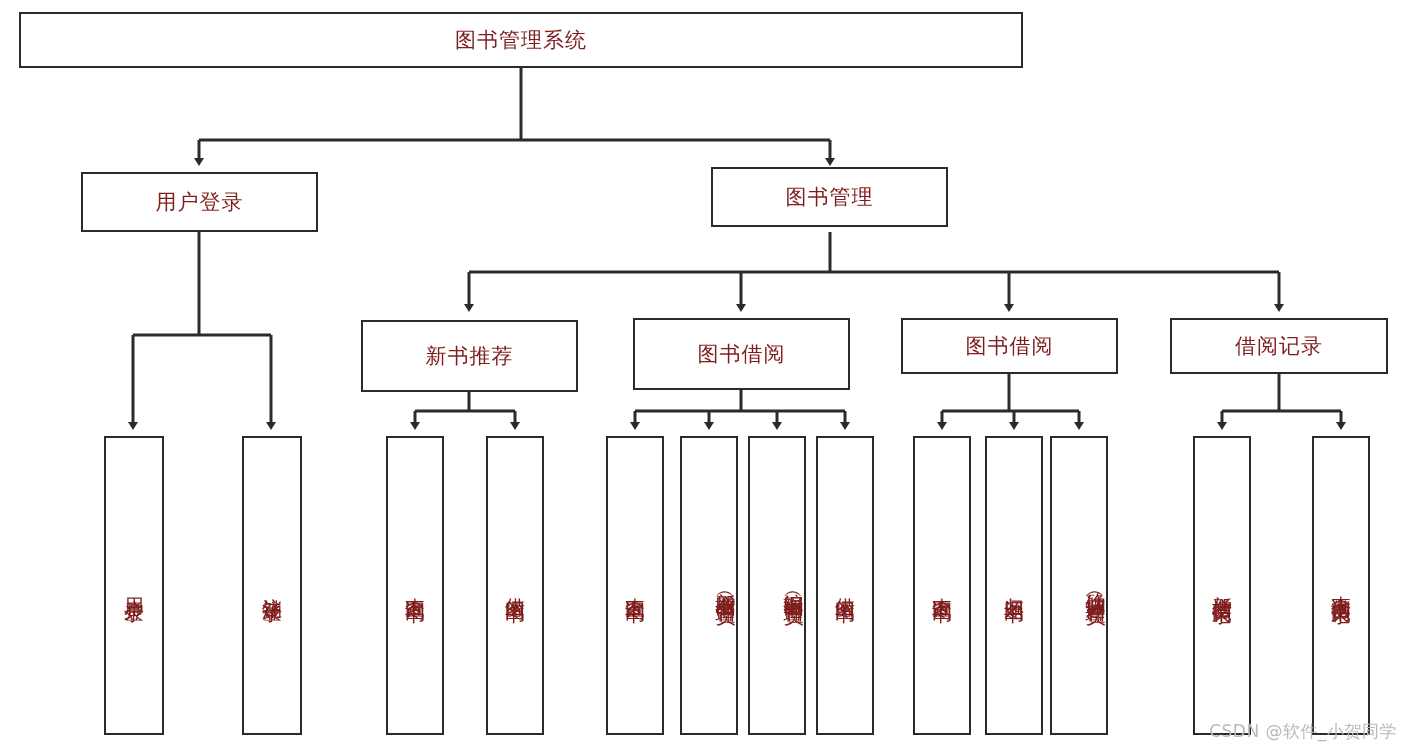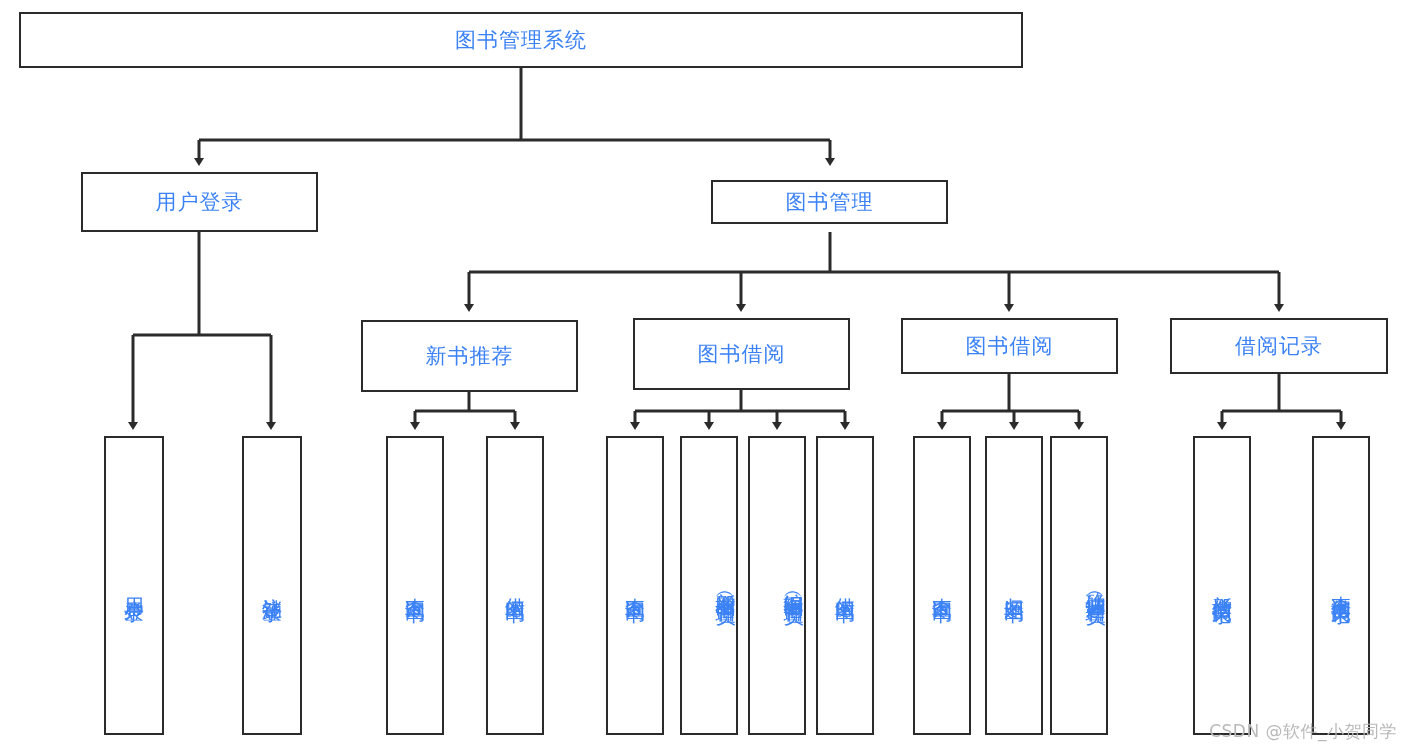--- a/index.html
+++ b/index.html
@@ -22,21 +22,21 @@
     left: 0;
     top: 0;
     width: 1405px;
     height: 747px;
   }
   .node {
     position: absolute;
     box-sizing: border-box;
     border: 2px solid #2b2b2b;
     background: #ffffff;
-    color: #3b82f6;
+    color: #7f1d1d;
     display: flex;
     align-items: center;
     justify-content: center;
     text-align: center;
   }
   .node.h {
     font-size: 21px;
     letter-spacing: 1px;
   }
   .node.v {
@@ -121,21 +121,21 @@
     </g>
   </svg>
 
   <div class="node h" style="left:19px;top:12px;width:1004px;height:56px;">
     <span>图书管理系统</span>
   </div>
 
   <div class="node h" style="left:81px;top:172px;width:237px;height:60px;">
     <span>用户登录</span>
   </div>
-  <div class="node h" style="left:711px;top:180px;width:237px;height:44px;">
+  <div class="node h" style="left:711px;top:167px;width:237px;height:60px;">
     <span>图书管理</span>
   </div>
 
   <div class="node h" style="left:361px;top:320px;width:217px;height:72px;align-items:center;">
     <span>新书推荐</span>
   </div>
   <div class="node h" style="left:633px;top:318px;width:217px;height:72px;">
     <span>图书借阅</span>
   </div>
   <div class="node h" style="left:901px;top:318px;width:217px;height:56px;">

